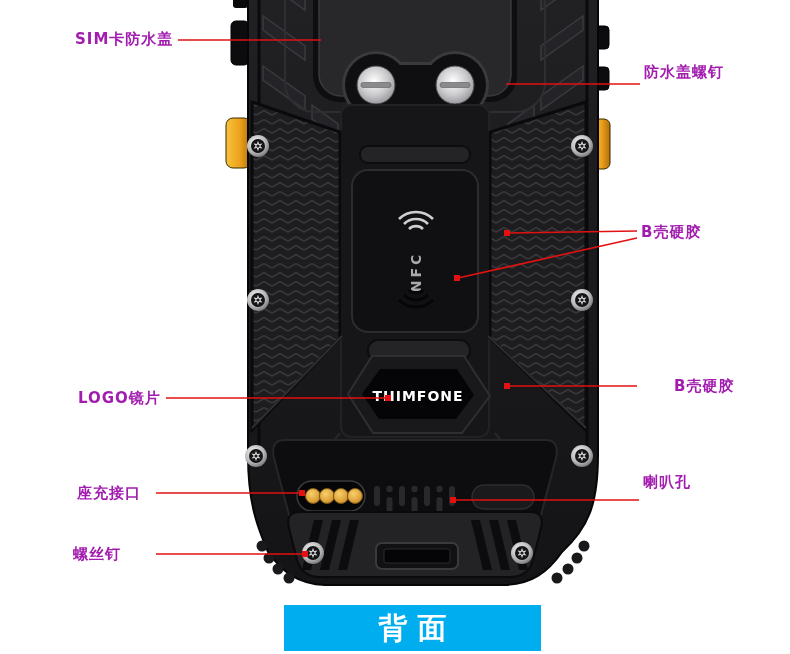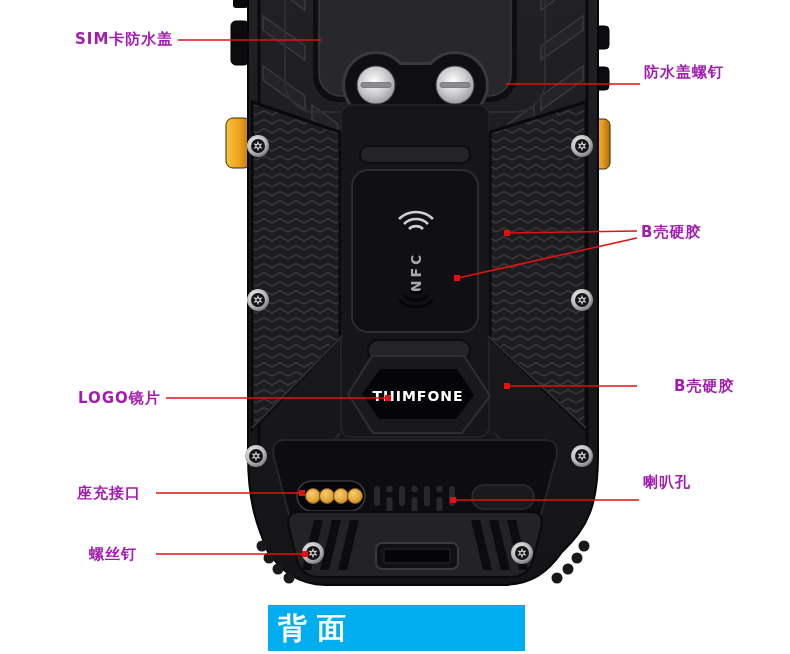--- a/index.html
+++ b/index.html
@@ -1,23 +1,23 @@
 <!DOCTYPE html>
 <html><head>
 <meta charset="utf-8">
 <style>
   html,body{margin:0;padding:0;background:#fff;}
   #stage{position:relative;width:790px;height:654px;background:#ffffff;overflow:hidden;
          font-family:"DejaVu Sans",sans-serif;}
   #phone-svg{position:absolute;left:0;top:0;}
   .callout{position:absolute;color:#a21caf;font-size:15px;font-weight:600;
            letter-spacing:1px;white-space:nowrap;line-height:17px;}
-  .caption{position:absolute;left:268px;top:605px;width:257px;height:46px;
+  .caption{position:absolute;left:284px;top:605px;width:257px;height:46px;
            background:#00aeef;color:#ffffff;font-size:29px;font-weight:600;
-           text-align:left;line-height:46px;letter-spacing:10px;text-indent:10px;}
+           text-align:center;line-height:46px;letter-spacing:10px;text-indent:10px;}
 </style>
 </head>
 <body>
 
 <div id="stage">
 
   <svg id="phone-svg" width="790" height="654" viewBox="0 0 790 654">
     <defs>
       <linearGradient id="bodyGrad" x1="0" y1="0" x2="0" y2="1">
         <stop offset="0" stop-color="#222225"></stop>
@@ -224,20 +224,20 @@
       <rect x="450" y="497" width="6" height="6"></rect>
     </g>
   </svg>
 
   <div class="callout" style="left:75px;top:31px">SIM卡防水盖</div>
   <div class="callout" style="left:644px;top:64px">防水盖螺钉</div>
   <div class="callout" style="left:641px;top:224px">B壳硬胶</div>
   <div class="callout" style="left:674px;top:378px">B壳硬胶</div>
   <div class="callout" style="left:78px;top:390px">LOGO镜片</div>
   <div class="callout" style="left:77px;top:485px">座充接口</div>
-  <div class="callout" style="left:89px;top:546px">螺丝钉</div>
+  <div class="callout" style="left:73px;top:546px">螺丝钉</div>
   <div class="callout" style="left:643px;top:474px">喇叭孔</div>
 
   <div class="caption">
     <span>背面</span>
   </div>
 
 </div>
 
 </body></html>

